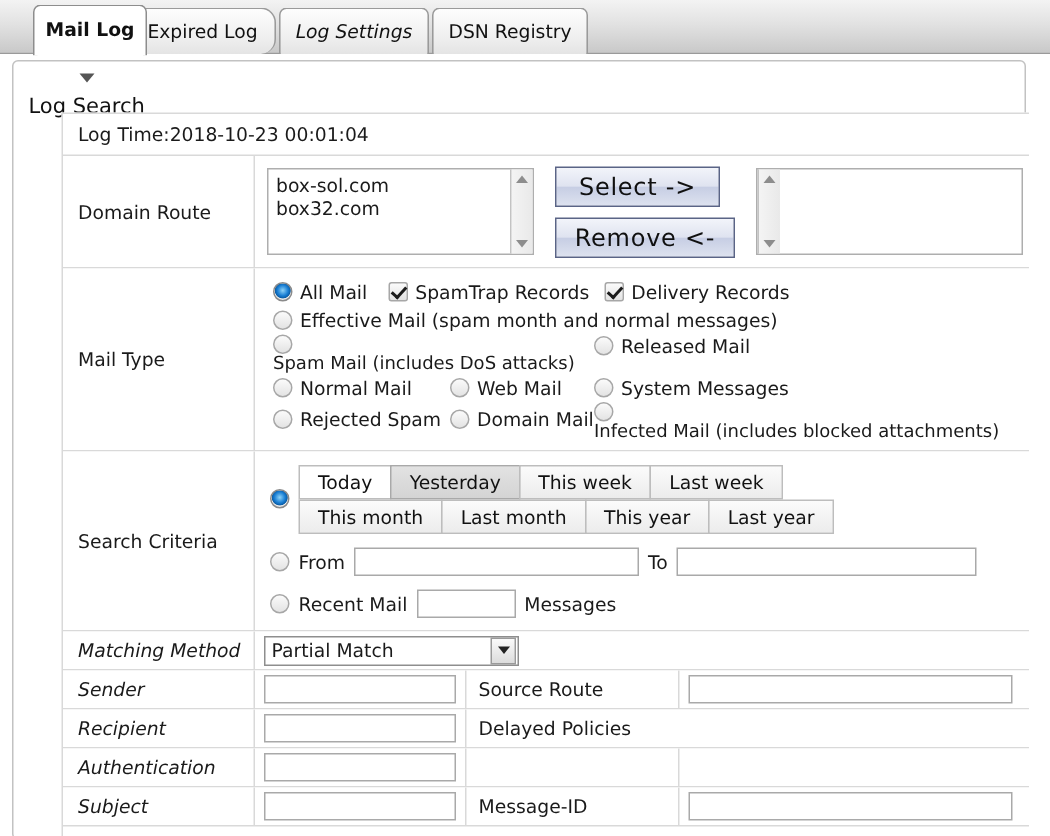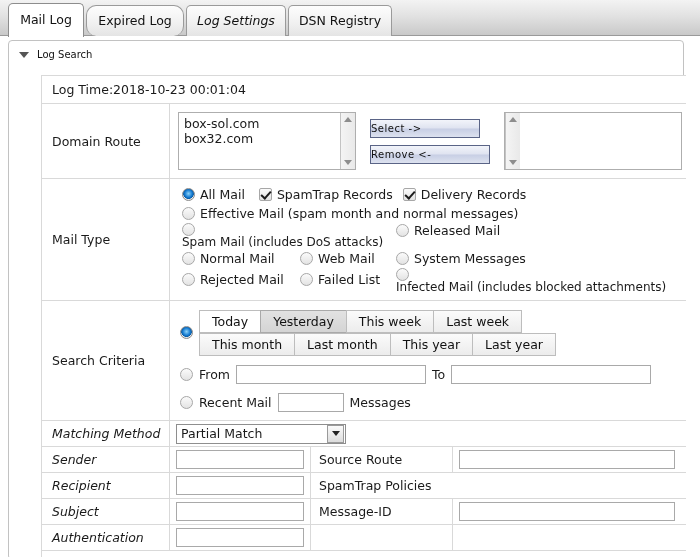--- a/index.html
+++ b/index.html
@@ -32,36 +32,38 @@
     font-size: 12.5px;
     color: #111;
     cursor: pointer;
   }
   .tab.active {
     background: #ffffff;
     top: 3px; height: 34px;
     line-height: 31px;
     border-color: #8d8d8d;
     z-index: 5;
-    font-weight: normal;
+    font-weight: bold;
+    margin-left: 14px;
   }
 
   
   .content-panel {
     position: absolute; left: 8px; top: 40px;
     width: 676px; height: 520px;
     border: 1px solid #c2c2c2;
     border-radius: 4px;
     background: #ffffff;
   }
   .section-head {
     position: absolute; left: 10px; top: 8px;
-    font-size: 10px; color: #111;
+    font-size: 14px; color: #111;
     display: flex; align-items: center; gap: 8px;
     cursor: pointer;
+    flex-direction: column;
   }
   .tri {
     width: 0; height: 0;
     border-left: 5px solid transparent;
     border-right: 5px solid transparent;
     border-top: 6px solid #555;
     display: inline-block;
   }
 
   
@@ -105,22 +107,22 @@
     position: absolute; left: 3px; width: 0; height: 0;
     border-left: 4px solid transparent; border-right: 4px solid transparent;
   }
   .vscroll .up { top: 4px; border-bottom: 5px solid #8d8d8d; }
   .vscroll .dn { bottom: 4px; border-top: 5px solid #8d8d8d; }
 
   .btncol { display: flex; flex-direction: column; gap: 7px; margin-left: 14px; }
   .btn3d {
     border: 1px solid #5a6486;
     background: linear-gradient(to bottom,#f2f4fa 0%,#dfe3f0 48%,#c7cee4 52%,#dde2ef 100%);
-    font-size: 10px; color: #101010;
-    padding: 3px 0; text-align: left; cursor: pointer;
+    font-size: 16px; color: #101010;
+    padding: 3px 0; text-align: center; cursor: pointer;
     letter-spacing: 0.5px;
   }
   .btn-select { width: 110px; }
   .btn-remove { width: 120px; }
   .emptybox { width: 178px; height: 58px; margin-left: 14px; border: 1px solid #aeaeae; background: #fff; display: flex; }
 
   
   .rad, .chk {
     width: 13px; height: 13px; flex: 0 0 13px;
     display: inline-block; vertical-align: middle;
@@ -296,25 +298,25 @@
           </span>
           <span class="opt mt-col3">
             <span class="rad"></span>
             <span>System Messages</span>
           </span>
         </div>
 
         <div class="mt-grid" style="height:26px;">
           <span class="opt mt-col1" style="height:22px;">
             <span class="rad"></span>
-            <span>Rejected Mail</span>
+            <span>Rejected Spam</span>
           </span>
           <span class="opt mt-col2" style="height:22px;">
             <span class="rad"></span>
-            <span>Failed List</span>
+            <span>Domain Mail</span>
           </span>
           <span class="stack" style="align-items:flex-start;">
             <span class="rad"></span>
             <span class="lbl">Infected Mail (includes blocked attachments)</span>
           </span>
         </div>
 
       </div>
     </div>
 
@@ -375,37 +377,37 @@
       <div class="cell-body3">
         <input class="txt" style="width: 216px;" value="">
       </div>
     </div>
 
     <div class="trow fr">
       <div class="cell-label">Recipient</div>
       <div class="cell-body" style="flex:0 0 139px;">
         <input class="txt" style="width: 128px;" value="">
       </div>
-      <div class="cell-body2">SpamTrap Policies</div>
+      <div class="cell-body2">Delayed Policies</div>
+    </div>
+
+    <div class="trow fr">
+      <div class="cell-label">Authentication</div>
+      <div class="cell-body" style="flex:0 0 139px;">
+        <input class="txt" style="width: 128px;" value="">
+      </div>
+      <div class="cell-body2"></div>
+      <div class="cell-body3"></div>
     </div>
 
     <div class="trow fr">
       <div class="cell-label">Subject</div>
       <div class="cell-body" style="flex:0 0 139px;">
         <input class="txt" style="width: 128px;" value="">
       </div>
       <div class="cell-body2">Message-ID</div>
       <div class="cell-body3">
         <input class="txt" style="width: 216px;" value="">
       </div>
     </div>
 
-    <div class="trow fr">
-      <div class="cell-label">Authentication</div>
-      <div class="cell-body" style="flex:0 0 139px;">
-        <input class="txt" style="width: 128px;" value="">
-      </div>
-      <div class="cell-body2"></div>
-      <div class="cell-body3"></div>
-    </div>
-
   </div>
 </div>
 
 </body></html>

